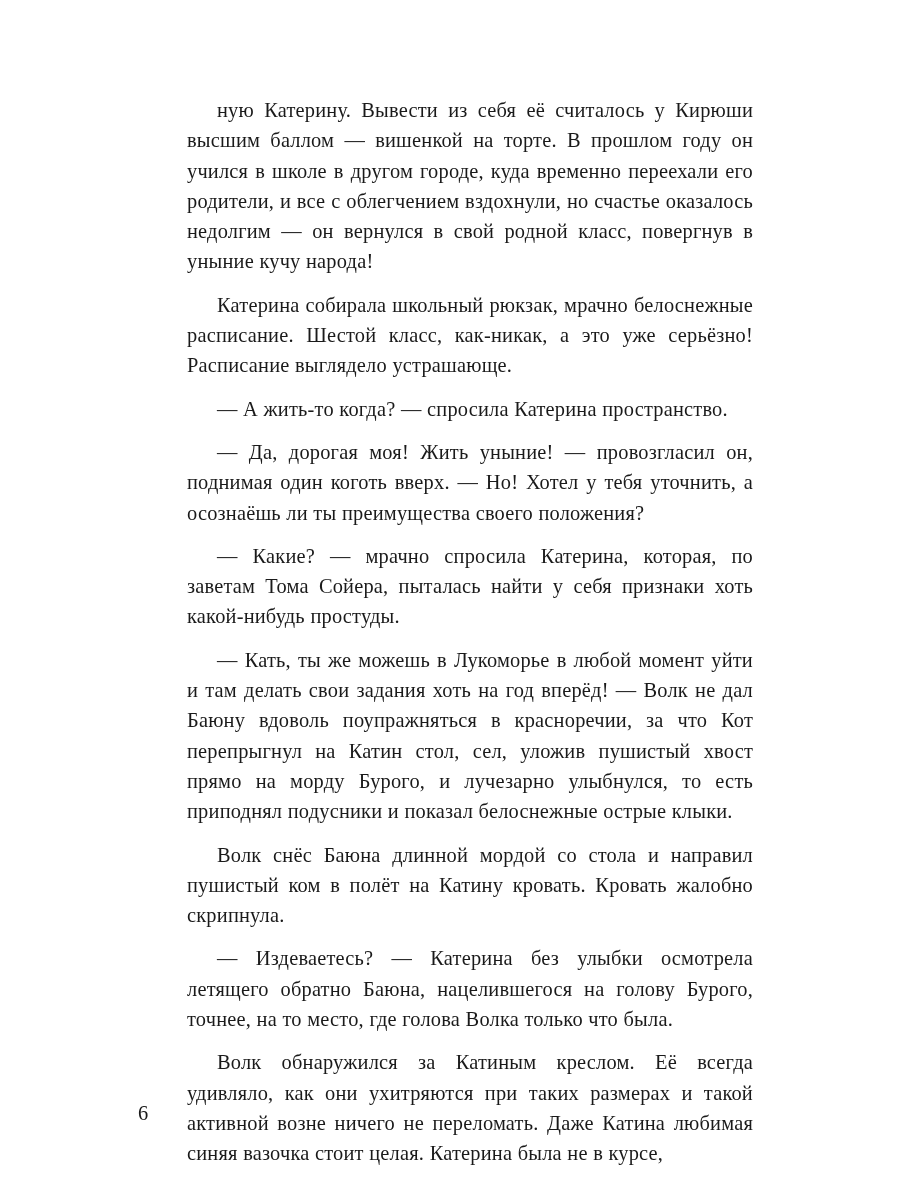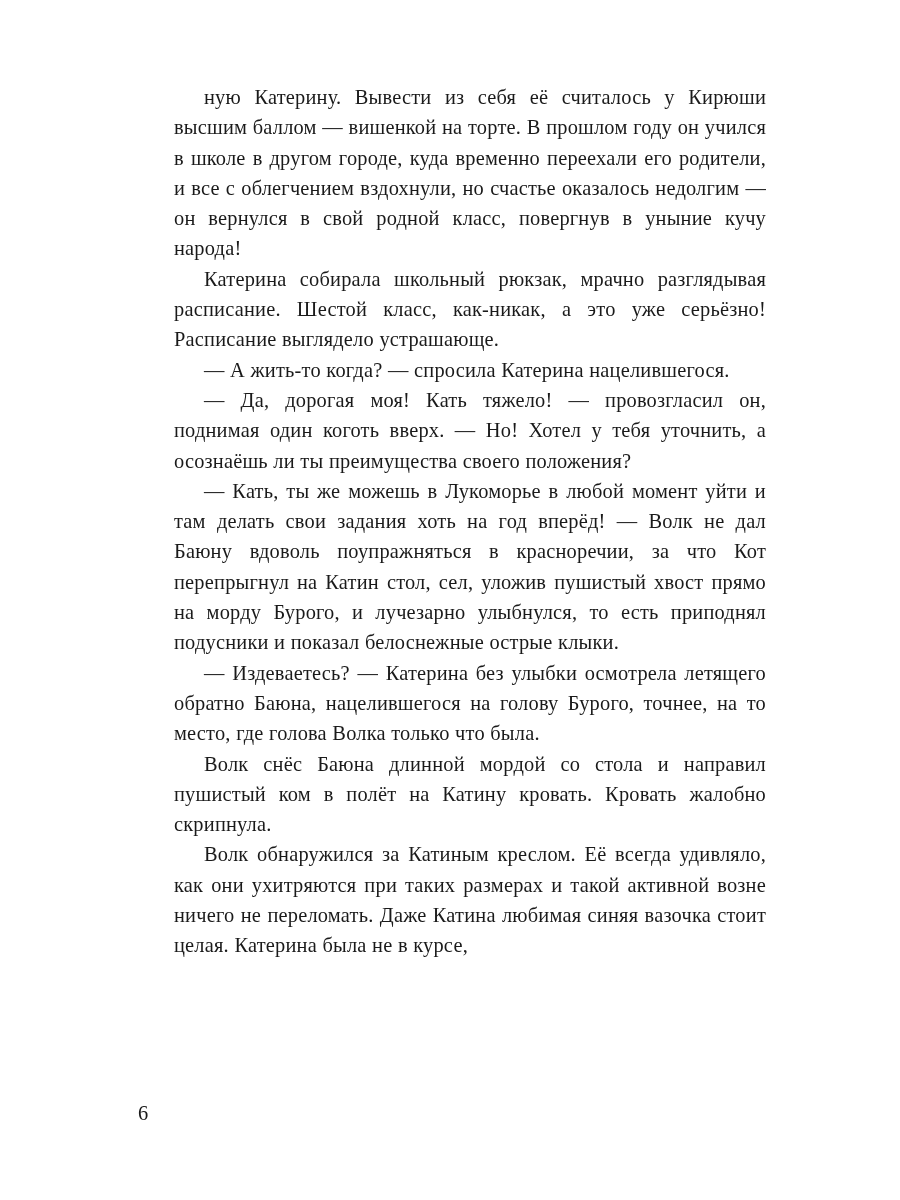--- a/index.html
+++ b/index.html
@@ -27,21 +27,21 @@
 
   
   .text-column {
     position: absolute;
     left: 174px;
     top: 82px;
     width: 592px;
   }
 
   .para {
-    margin: 0;
+    margin: 13px;
     text-indent: 30px;
     text-align: justify;
     text-justify: inter-word;
     font-size: 20.4px;
     line-height: 30.3px;
     letter-spacing: 0.01em;
     word-spacing: 0.01em;
     hyphens: none;
   }
 
@@ -61,24 +61,25 @@
     font-family: "Liberation Serif", "DejaVu Serif", serif;
   }
 </style>
 </head>
 <body>
 
 <div class="page">
 
   <div class="text-column">
     <p class="para">ную Катерину. Вывести из себя её считалось у Кирюши высшим баллом — вишенкой на торте. В прошлом году он учился в школе в другом городе, куда временно переехали его родители, и все с облегчением вздохнули, но счастье оказалось недолгим — он вернулся в свой родной класс, повергнув в уныние кучу народа!</p>
-    <p class="para">Катерина собирала школьный рюкзак, мрачно разглядывая расписание. Шестой класс, как-никак, а это уже серьёзно! Расписание выглядело устрашающе.</p>
-    <p class="para">— А жить-то когда? — спросила Катерина нацелившегося.</p>
-    <p class="para">— Да, дорогая моя! Кать тяжело! — провозгласил он, поднимая один коготь вверх. — Но! Хотел у тебя уточнить, а осознаёшь ли ты преимущества своего положения?</p>
+    <p class="para">Катерина собирала школьный рюкзак, мрачно белоснежные расписание. Шестой класс, как-никак, а это уже серьёзно! Расписание выглядело устрашающе.</p>
+    <p class="para">— А жить-то когда? — спросила Катерина пространство.</p>
+    <p class="para">— Да, дорогая моя! Жить уныние! — провозгласил он, поднимая один коготь вверх. — Но! Хотел у тебя уточнить, а осознаёшь ли ты преимущества своего положения?</p>
+    <p class="para">— Какие? — мрачно спросила Катерина, которая, по заветам Тома Сойера, пыталась найти у себя признаки хоть какой-нибудь простуды.</p>
     <p class="para">— Кать, ты же можешь в Лукоморье в любой момент уйти и там делать свои задания хоть на год вперёд! — Волк не дал Баюну вдоволь поупражняться в красноречии, за что Кот перепрыгнул на Катин стол, сел, уложив пушистый хвост прямо на морду Бурого, и лучезарно улыбнулся, то есть приподнял подусники и показал белоснежные острые клыки.</p>
+    <p class="para">Волк снёс Баюна длинной мордой со стола и направил пушистый ком в полёт на Катину кровать. Кровать жалобно скрипнула.</p>
     <p class="para">— Издеваетесь? — Катерина без улыбки осмотрела летящего обратно Баюна, нацелившегося на голову Бурого, точнее, на то место, где голова Волка только что была.</p>
-    <p class="para">Волк снёс Баюна длинной мордой со стола и направил пушистый ком в полёт на Катину кровать. Кровать жалобно скрипнула.</p>
     <p class="para">Волк обнаружился за Катиным креслом. Её всегда удивляло, как они ухитряются при таких размерах и такой активной возне ничего не переломать. Даже Катина любимая синяя вазочка стоит целая. Катерина была не в курсе,</p>
   </div>
 
   <div class="folio">6</div>
 
 </div>
 
 </body></html>

